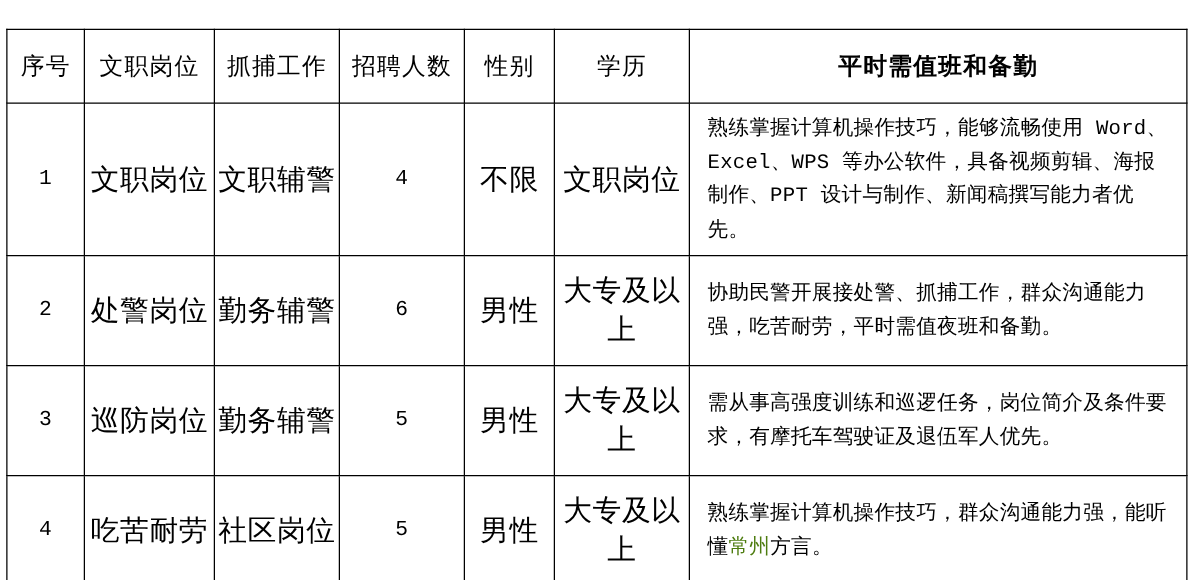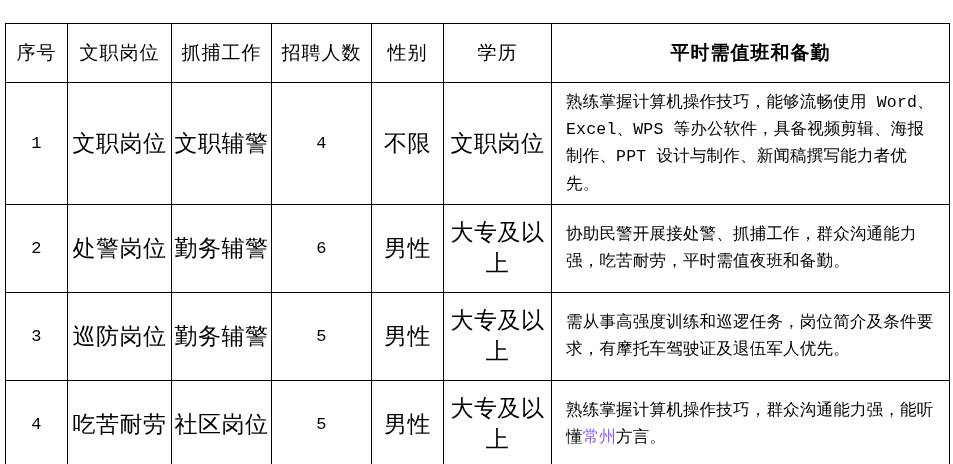--- a/index.html
+++ b/index.html
@@ -69,21 +69,21 @@
     padding: 6px 12px 6px 14px;
     font-size: 16.5px;
     line-height: 1.65;
     letter-spacing: 0.2px;
   }
   .desc-inner {
     display: block;
     white-space: pre-line;
   }
   .hl {
-    color: #8b5cf6;
+    color: #4d7c0f;
   }
 </style>
 </head>
 <body>
 
 <div class="sheet">
   <table class="job-table">
     <colgroup>
       <col class="c-no">
       <col class="c-type">

